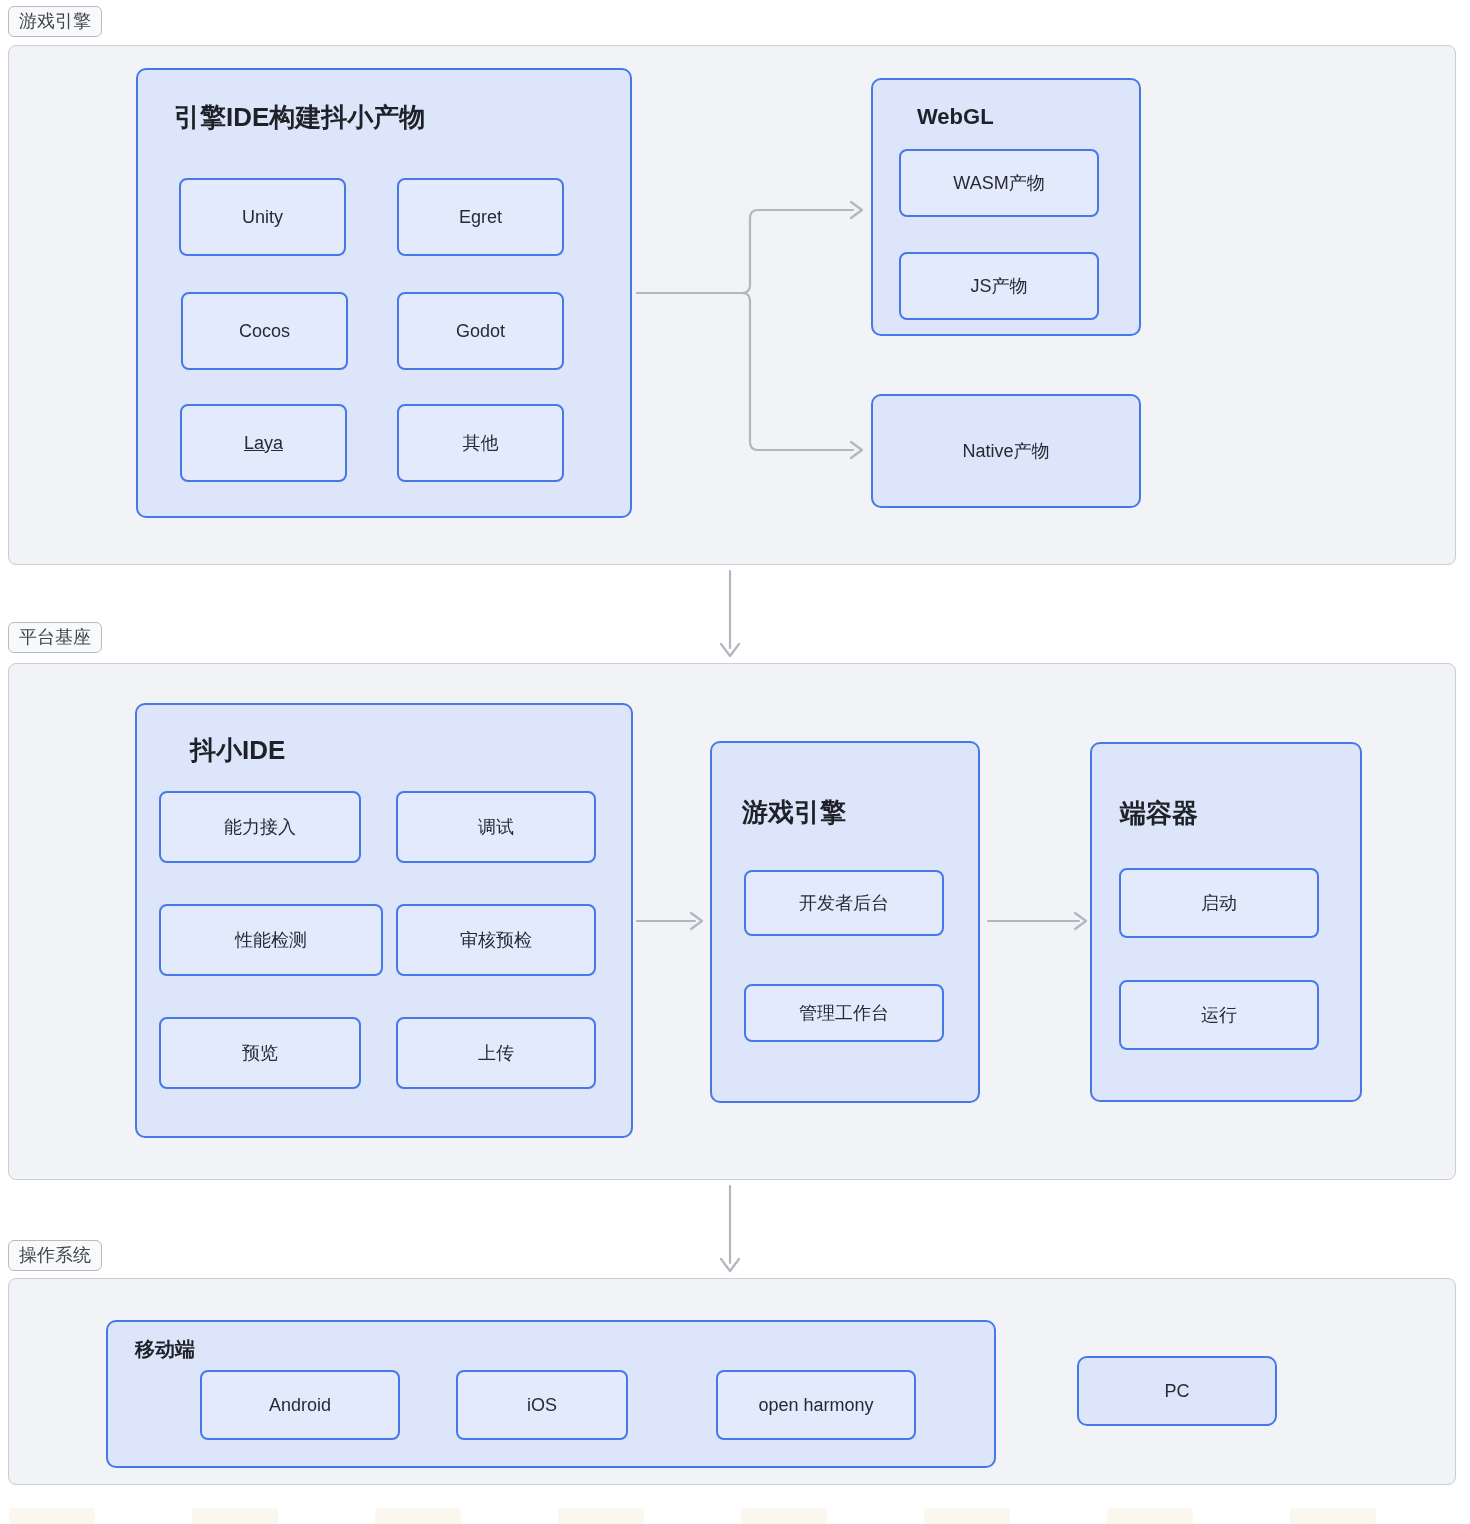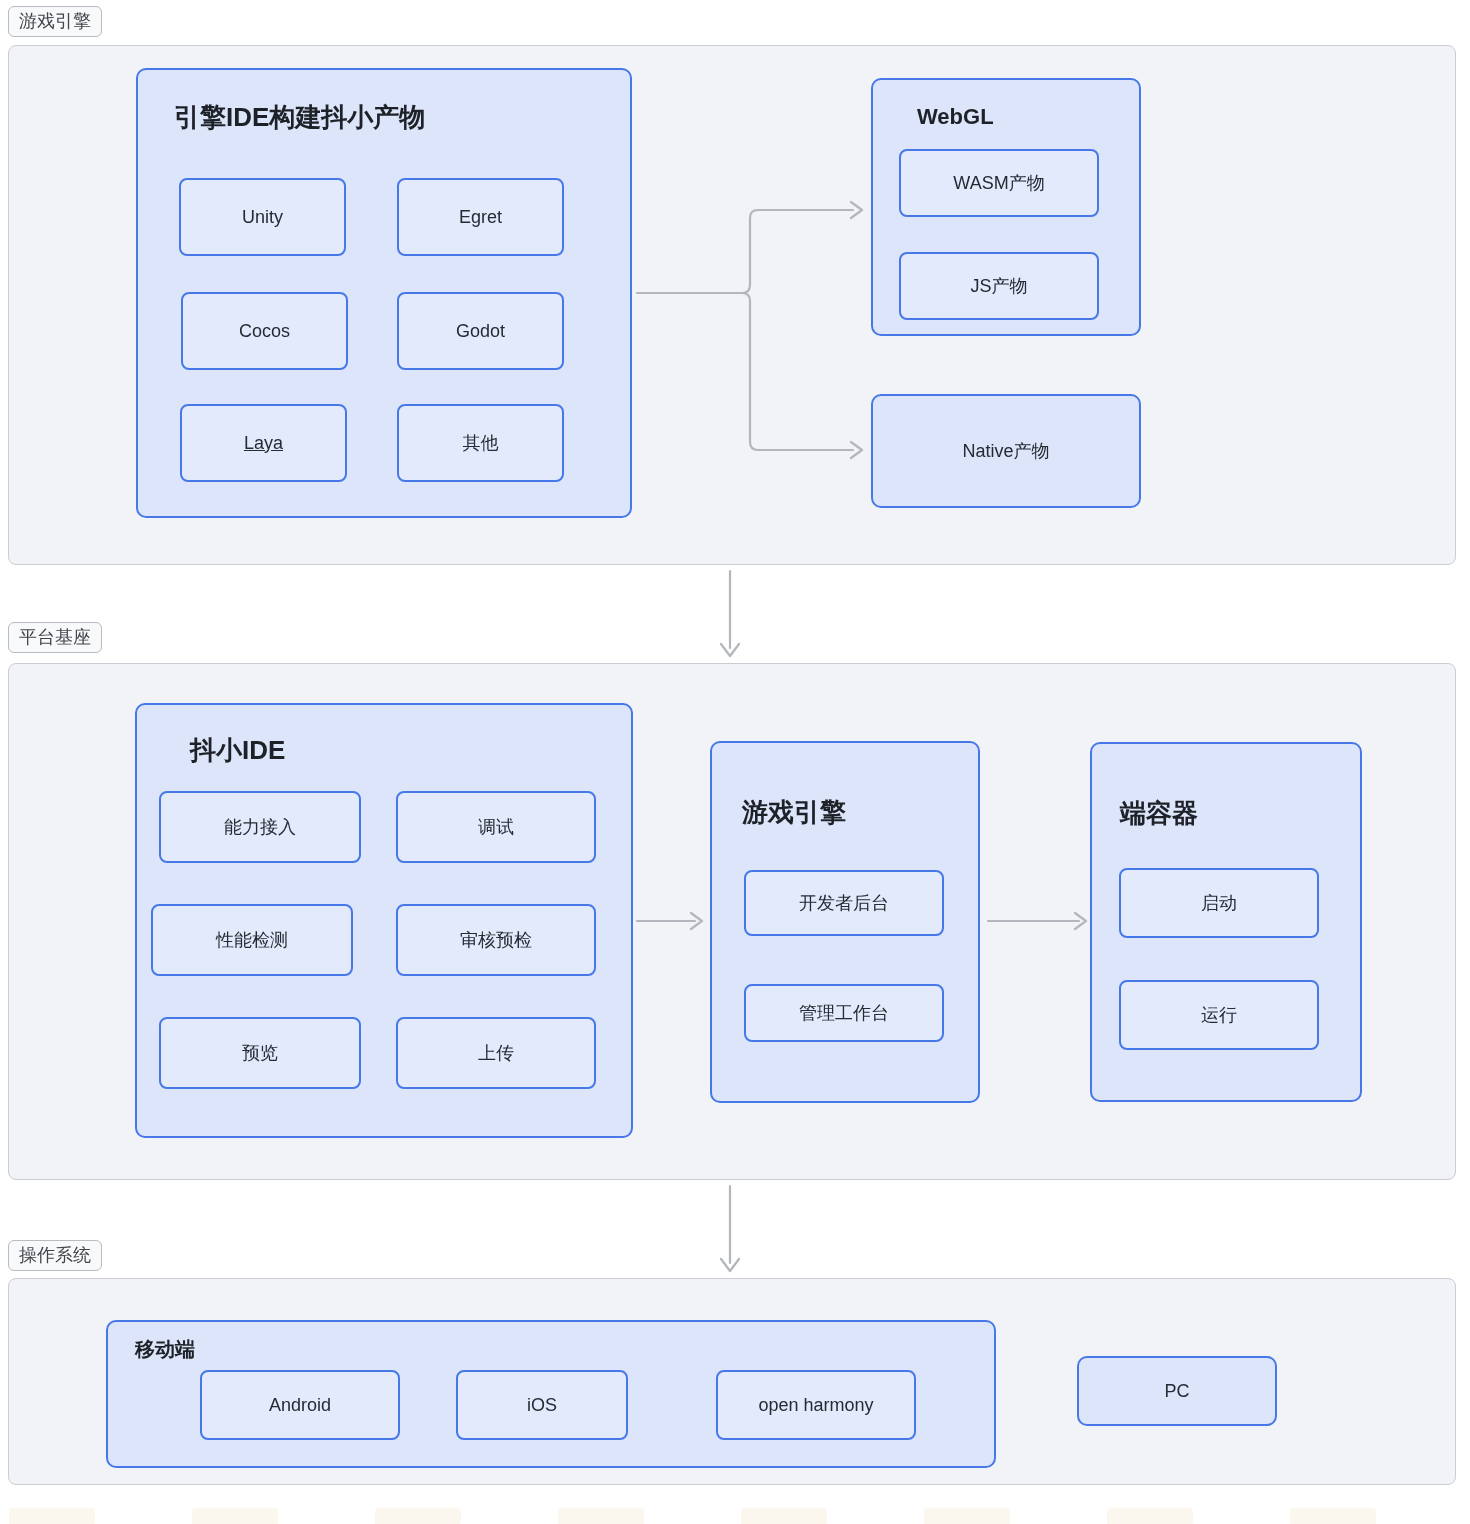--- a/index.html
+++ b/index.html
@@ -135,21 +135,21 @@
     <div class="node" style="left:26px;top:69px;width:200px;height:68px;">WASM产物</div>
     <div class="node" style="left:26px;top:172px;width:200px;height:68px;">JS产物</div>
   </div>
 
   <div class="node standalone" style="left:871px;top:394px;width:270px;height:114px;">Native产物</div>
 
   <div class="bluebox" style="left:135px;top:703px;width:498px;height:435px;">
     <div class="box-title title-lg" style="left:53px;top:28px;">抖小IDE</div>
     <div class="node" style="left:22px;top:86px;width:202px;height:72px;">能力接入</div>
     <div class="node" style="left:259px;top:86px;width:200px;height:72px;">调试</div>
-    <div class="node" style="left:14px;top:199px;width:202px;height:72px;">性能检测</div>
+    <div class="node" style="left:22px;top:199px;width:224px;height:72px;">性能检测</div>
     <div class="node" style="left:259px;top:199px;width:200px;height:72px;">审核预检</div>
     <div class="node" style="left:22px;top:312px;width:202px;height:72px;">预览</div>
     <div class="node" style="left:259px;top:312px;width:200px;height:72px;">上传</div>
   </div>
 
   <div class="bluebox" style="left:710px;top:741px;width:270px;height:362px;">
     <div class="box-title title-lg" style="left:30px;top:52px;">游戏引擎</div>
     <div class="node" style="left:32px;top:127px;width:200px;height:66px;">开发者后台</div>
     <div class="node" style="left:32px;top:241px;width:200px;height:58px;">管理工作台</div>
   </div>

